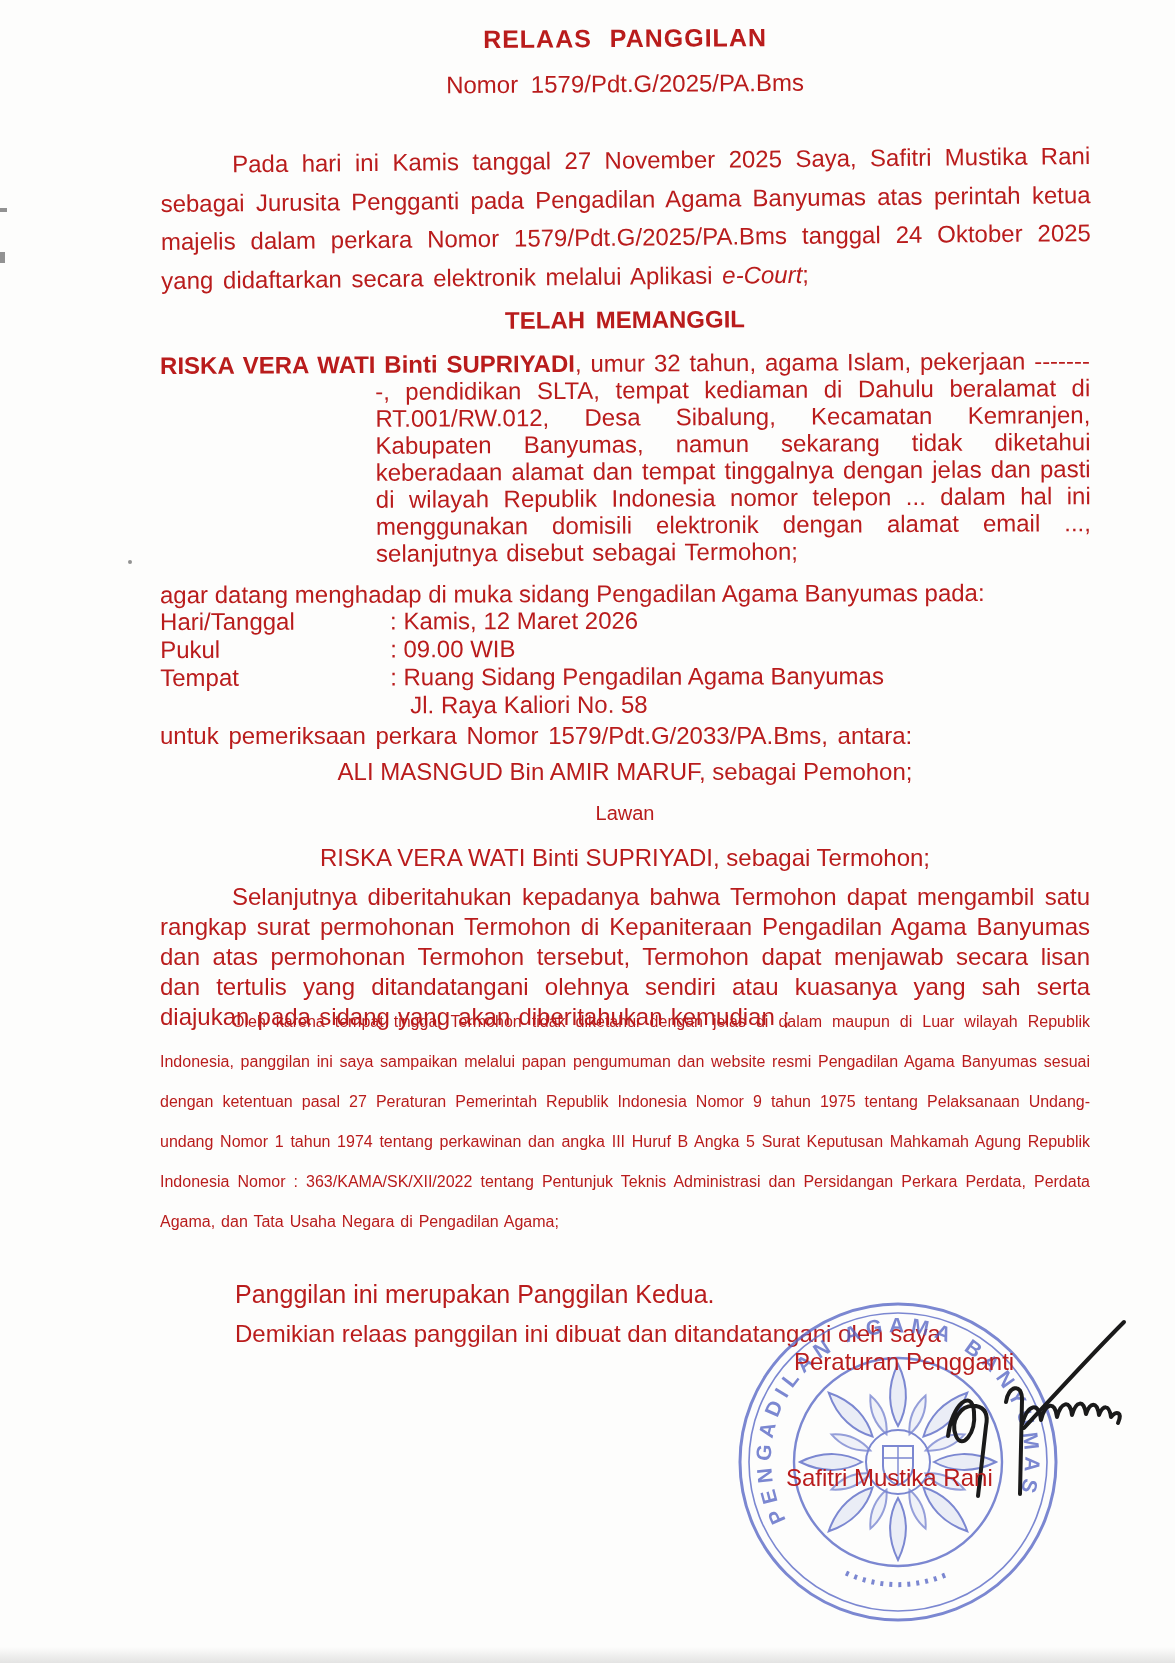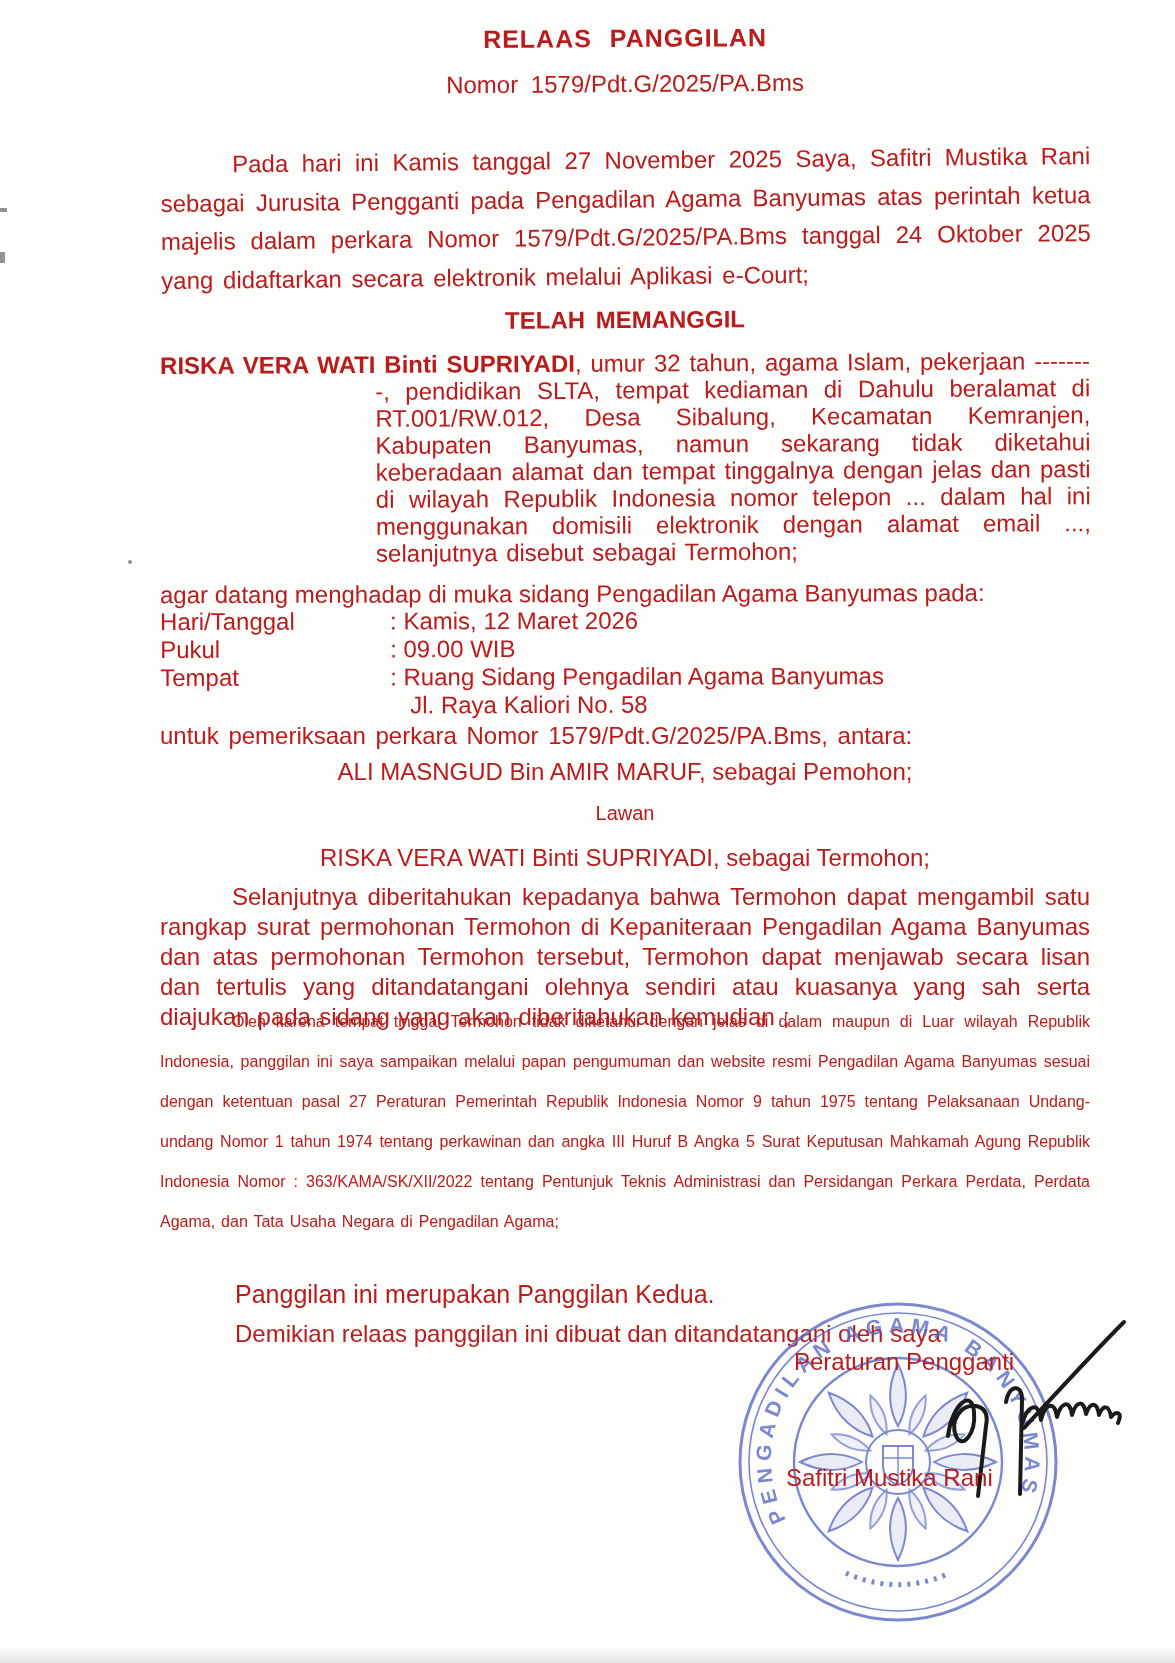--- a/index.html
+++ b/index.html
@@ -8,21 +8,21 @@
     width:1175px; height:1663px;
     margin:0 auto;
     background:#fdfdfc;
     overflow:hidden;
     font-family:"Liberation Sans", sans-serif;
     color:#b91c1c;
   }
   .abs { position:absolute; left:160px; width:930px; }
   .center { text-align:center; }
   .bold { font-weight:700; }
-  .italic { }
+  .italic { font-style:italic; }
   .justify { text-align:justify; }
   .doc-title {
     top:24px; font-size:25px; font-weight:700;
     letter-spacing:1px; word-spacing:10px;
     transform:rotate(-0.4deg);
   }
   .doc-number {
     top:70px; font-size:24px; word-spacing:6px;
     transform:rotate(-0.4deg);
   }
@@ -99,21 +99,21 @@
       <span class="schedule-label">Pukul</span>
       <span class="schedule-value">: 09.00 WIB</span>
     </div>
     <div class="schedule-row">
       <span class="schedule-label">Tempat</span>
       <span class="schedule-value">: Ruang Sidang Pengadilan Agama Banyumas</span>
     </div>
     <div class="venue2">Jl. Raya Kaliori No. 58</div>
   </div>
 
-  <div class="abs untuk-line">untuk pemeriksaan perkara Nomor  1579/Pdt.G/2025/PA.Bms, antara:</div>
+  <div class="abs untuk-line">untuk pemeriksaan perkara Nomor  1579/Pdt.G/2033/PA.Bms, antara:</div>
 
   <div class="abs center pemohon-line">ALI MASNGUD Bin AMIR MARUF, sebagai Pemohon;</div>
   <div class="abs center lawan-line">Lawan</div>
   <div class="abs center termohon-line">RISKA VERA WATI Binti SUPRIYADI, sebagai Termohon;</div>
 
   <div class="abs justify para-notice">Selanjutnya diberitahukan kepadanya bahwa Termohon dapat mengambil satu rangkap surat permohonan Termohon di Kepaniteraan Pengadilan Agama Banyumas dan atas permohonan Termohon tersebut, Termohon dapat menjawab secara lisan dan tertulis yang ditandatangani olehnya sendiri atau kuasanya yang sah serta diajukan pada sidang yang akan diberitahukan kemudian ;</div>
 
   <div class="abs justify para-publication">Oleh karena tempat tinggal Termohon tidak diketahui dengan jelas di dalam maupun di Luar wilayah Republik Indonesia, panggilan ini saya sampaikan melalui papan pengumuman dan website resmi Pengadilan Agama Banyumas sesuai dengan ketentuan pasal 27 Peraturan Pemerintah Republik Indonesia Nomor 9 tahun 1975 tentang Pelaksanaan Undang-undang Nomor 1 tahun 1974 tentang perkawinan dan angka III Huruf B Angka 5 Surat Keputusan Mahkamah Agung Republik Indonesia Nomor  :  363/KAMA/SK/XII/2022 tentang Pentunjuk Teknis Administrasi dan Persidangan Perkara Perdata, Perdata Agama, dan Tata Usaha Negara di Pengadilan Agama;</div>
 
   <div class="abs para-second">Panggilan ini merupakan Panggilan Kedua.</div>

